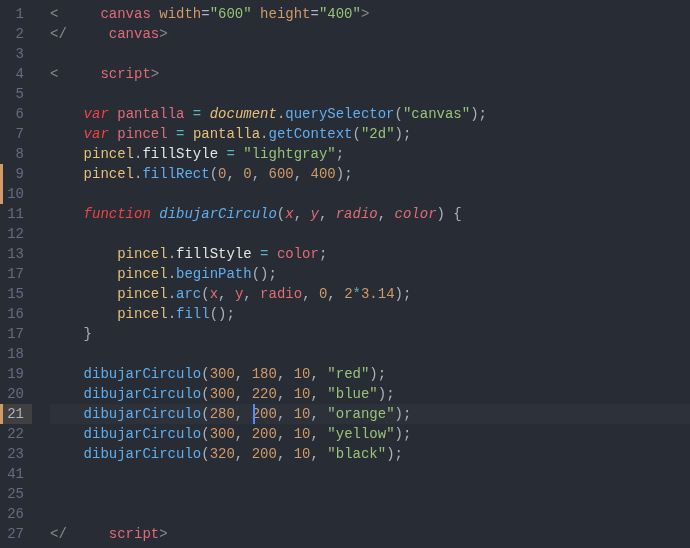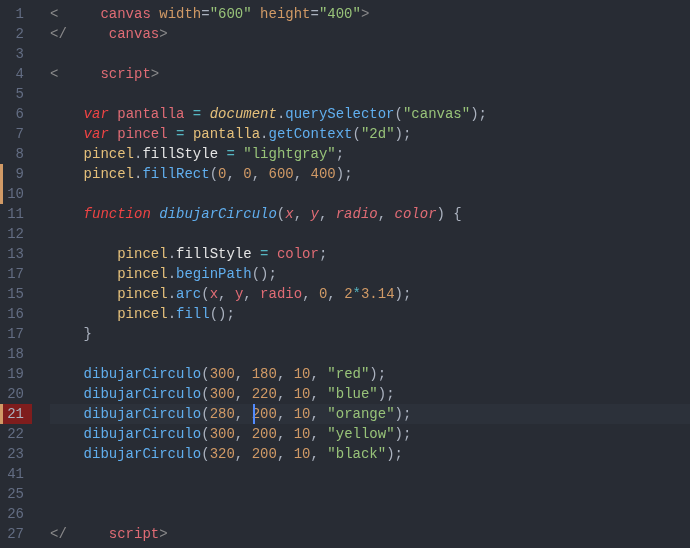--- a/index.html
+++ b/index.html
@@ -22,21 +22,21 @@
     user-select: none;
     width: 42px;
     position: relative;
   }
   .gutter .ln {
     height: 20px;
     padding-right: 8px;
   }
   .gutter .ln.active {
     color: #abb2bf;
-    background: #7f1d1d;
+    background: #404040;
   }
   .marker {
     position: absolute;
     left: 0;
     width: 3px;
     background: #d19a66;
   }
   .code {
     padding: 4px 0 0 8px;
     white-space: pre;

